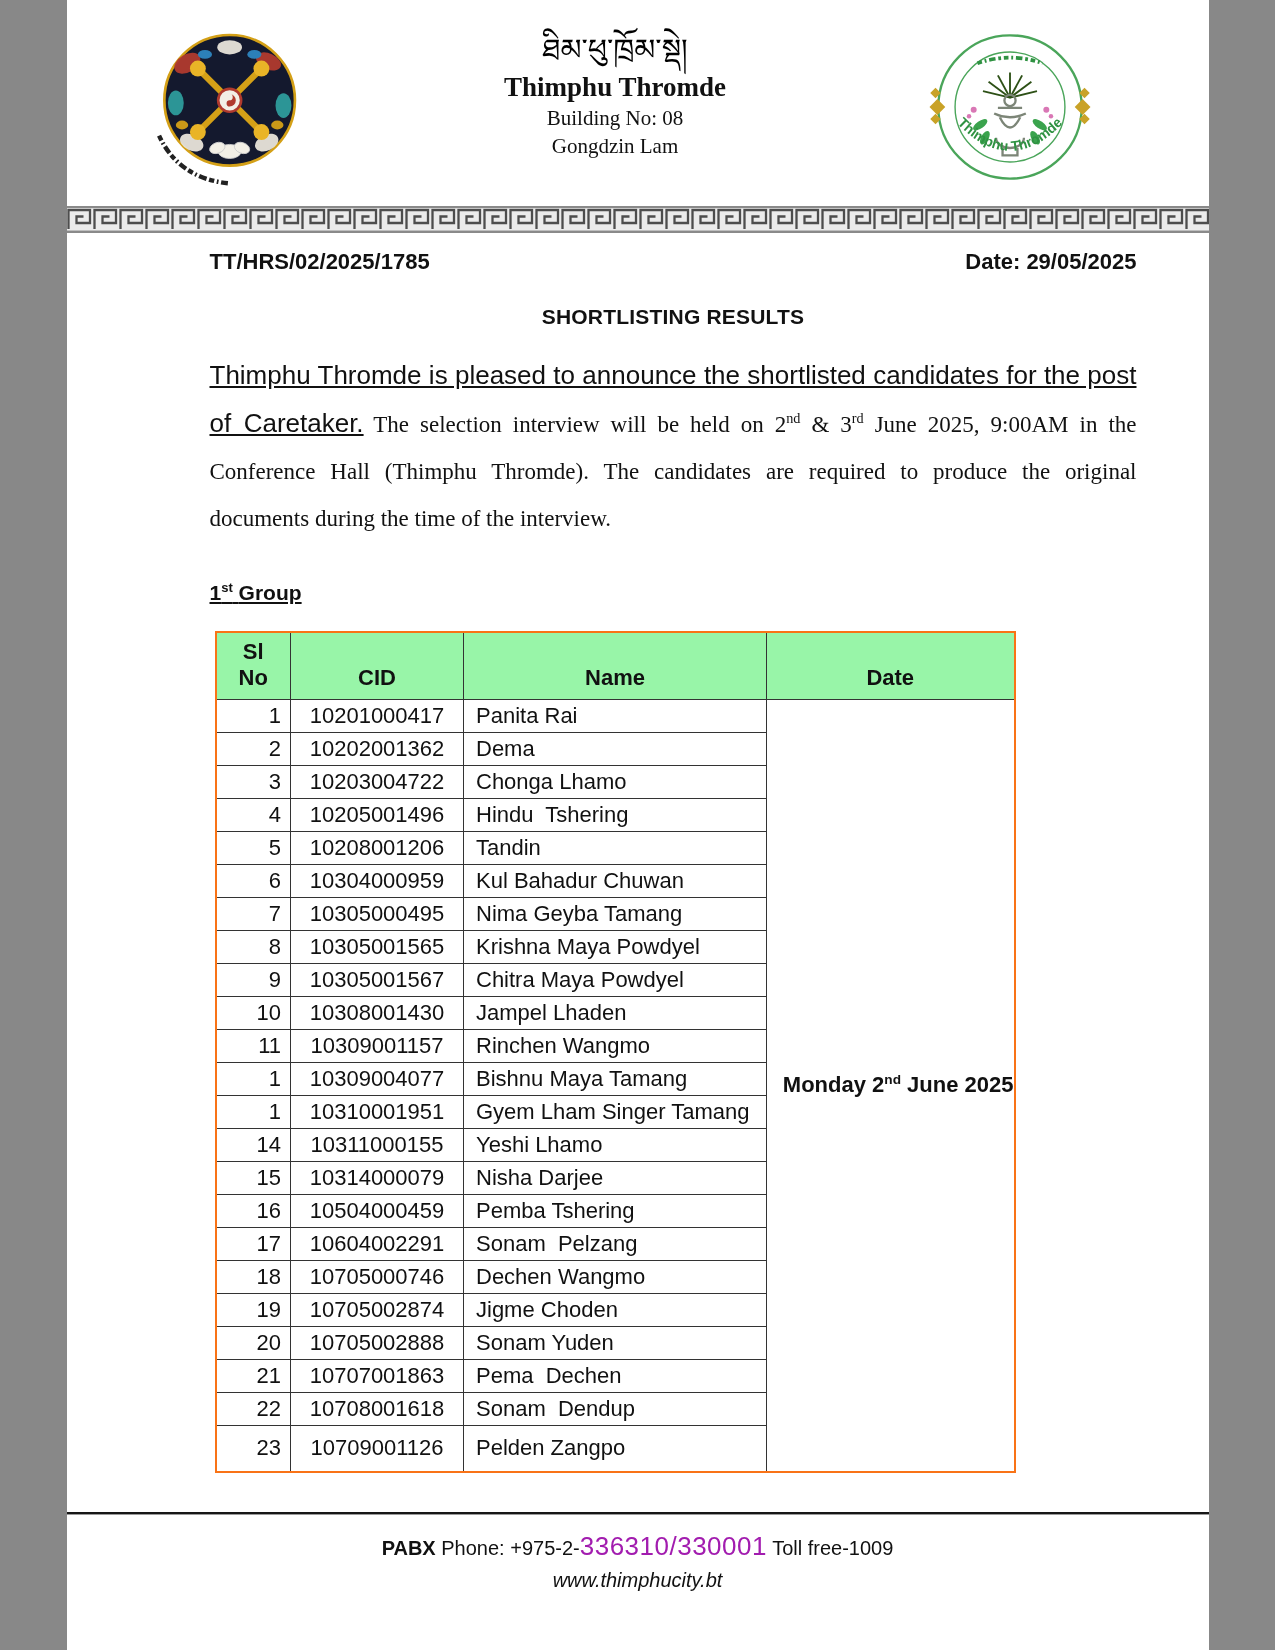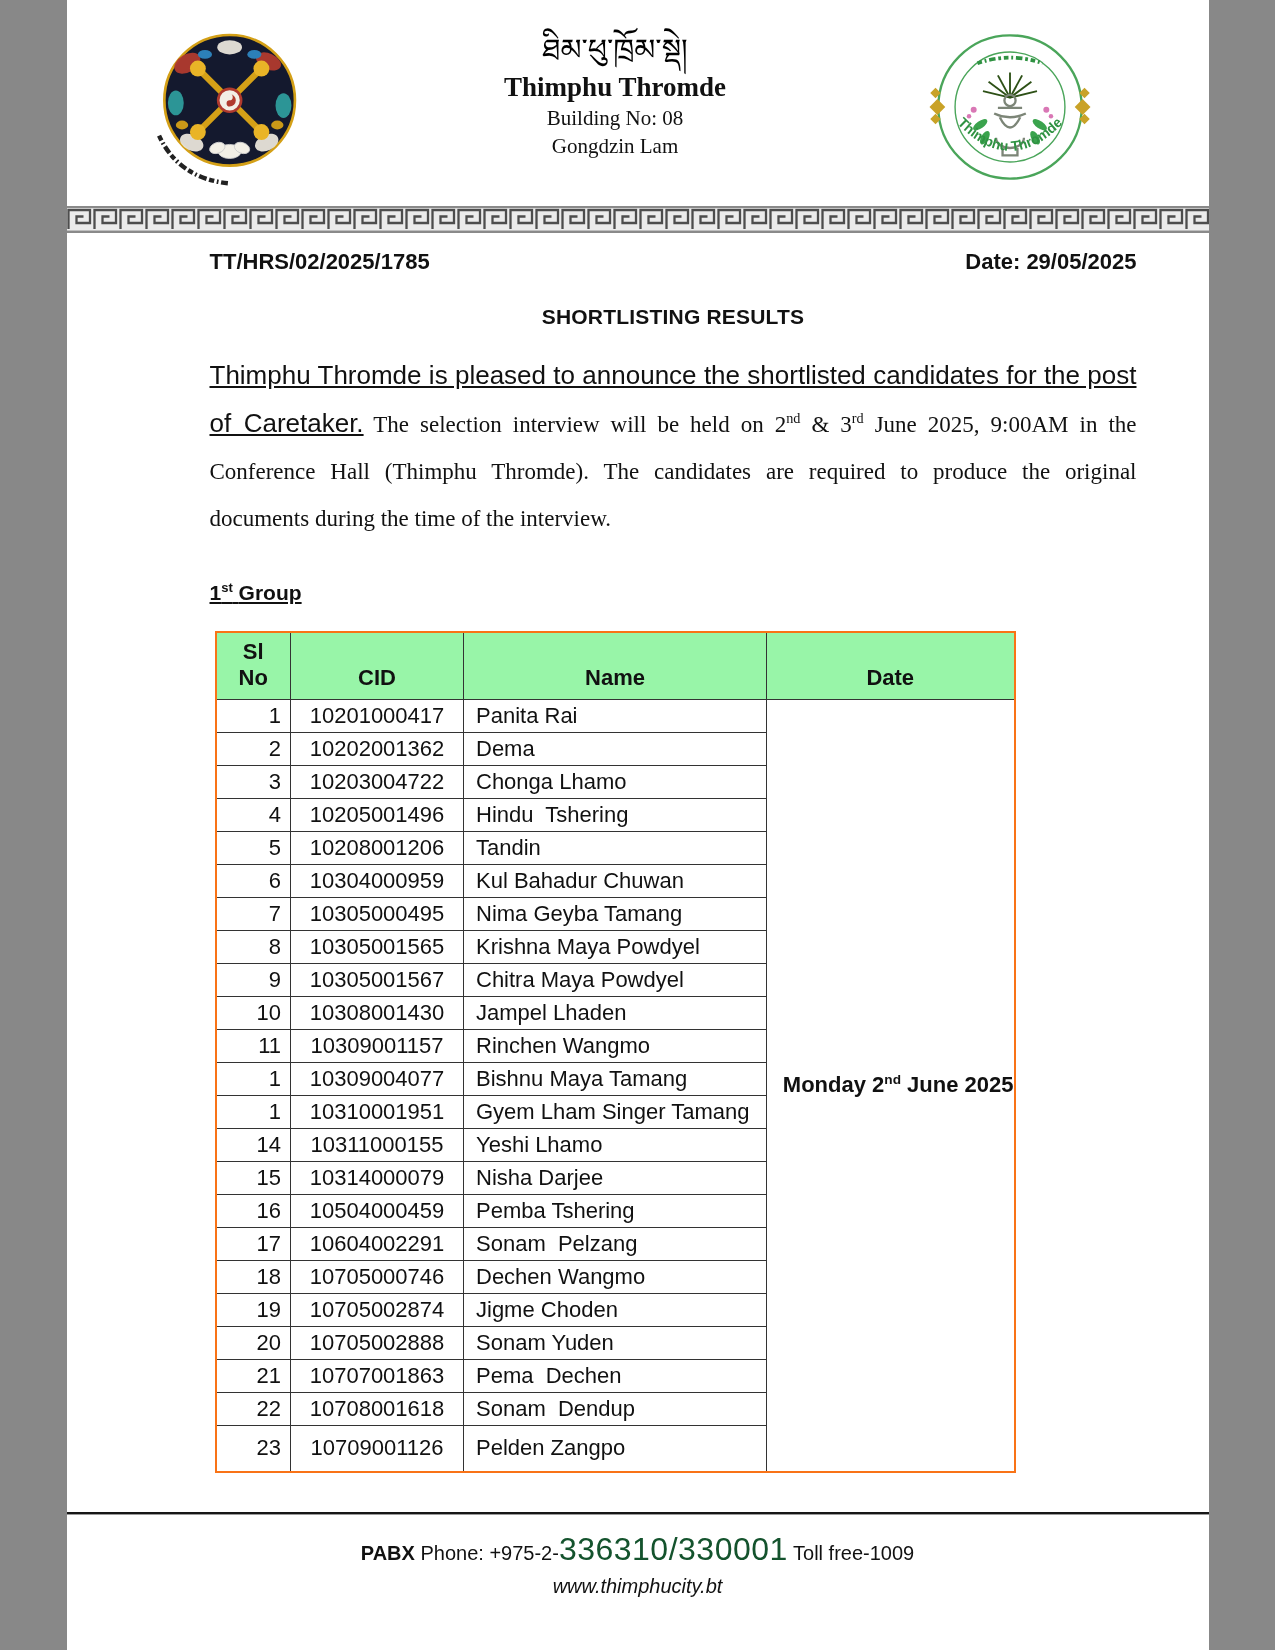--- a/index.html
+++ b/index.html
@@ -40,21 +40,21 @@
   tr.last-row td { height:46px; }
   .cell-sl   { text-align:right; padding-right:9px !important; }
   .cell-cid  { text-align:center; }
   .cell-name { text-align:left; padding-left:12px !important; white-space:pre-wrap; }
   .cell-date { text-align:right; font-weight:bold; font-size:23px; }
   
   .footer { position:absolute; left:0; right:0; top:1512px; }
   .footer-rule { height:3px; background:linear-gradient(#161616 70%, #9a9a9a 30%); }
   .footer-phone { text-align:center; margin-top:16px; font-size:20px; color:#111; }
   .footer-phone b { font-weight:bold; }
-  .phone-num { font-size:32px; font-weight:300; color:#14532d; letter-spacing:0.5px; }
+  .phone-num { font-size:26px; font-weight:300; color:#a21caf; letter-spacing:0.5px; }
   .footer-site { text-align:center; margin-top:7px; font-style:italic; font-size:20px; }
 </style>
 </head>
 <body>
 
 <div class="page">
 
   <div class="letterhead">
 
     <svg class="logo-left" viewBox="0 0 170 186" aria-hidden="false">

